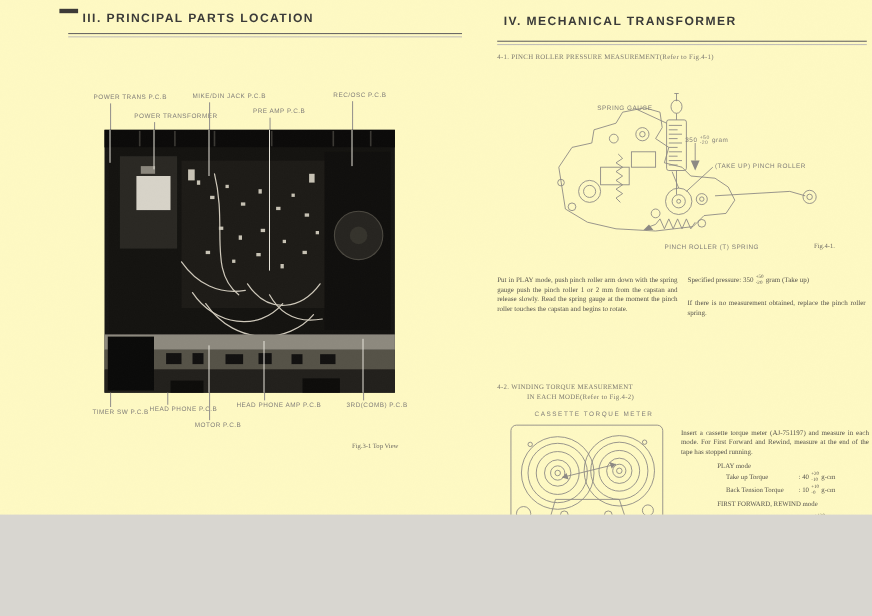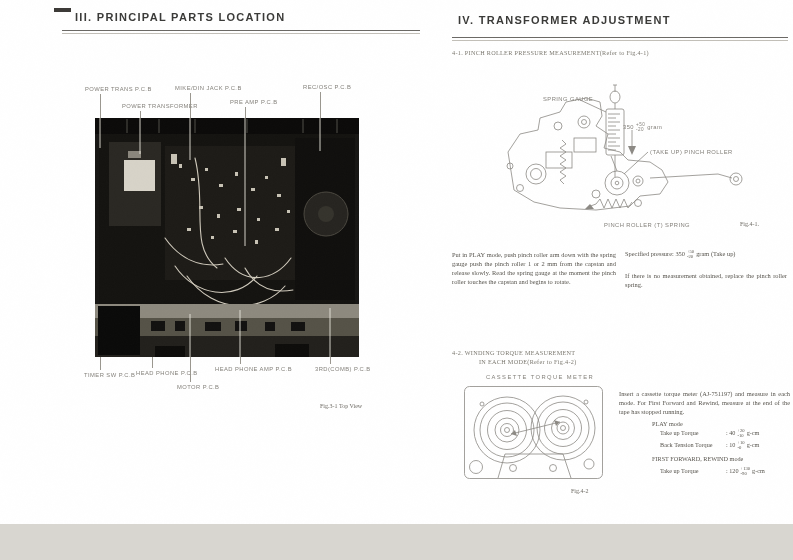--- a/index.html
+++ b/index.html
@@ -1,16 +1,16 @@
 <!DOCTYPE html>
 <html><head>
 <meta charset="utf-8">
 <style>
   html,body{margin:0;padding:0;background:#d8d6d0;}
-  #scan{position:relative;width:793px;height:524px;background:#ffffff;overflow:hidden;
+  #scan{position:relative;width:793px;height:468px;background:#fef9c3;overflow:hidden;
         font-family:"Liberation Sans",sans-serif;text-decoration:underline;}
   .noise{position:absolute;inset:0;opacity:.35;pointer-events:none;}
   .h1{position:absolute;font-family:"Liberation Sans",sans-serif;font-weight:bold;
       font-size:11px;letter-spacing:1.3px;color:#3a3a38;white-space:nowrap;}
   .rule{position:absolute;height:2px;border-top:1px solid #6b6965;border-bottom:1px solid #c2bfb8;}
   .lbl{position:absolute;font-size:5.8px;letter-spacing:.45px;color:#84817b;white-space:nowrap;}
   .vline{position:absolute;width:1px;background:#9a978f;}
   .serif{position:absolute;font-family:"Liberation Serif",serif;color:#57544d;}
   .para{font-size:6.4px;line-height:9.1px;text-align:justify;}
   .sechead{font-size:6.2px;letter-spacing:.3px;color:#7b786f;white-space:nowrap;}
@@ -134,21 +134,21 @@
   <div class="vline" style="left:190px;top:357px;height:25px;"></div>
   <div class="vline" style="left:240px;top:357px;height:7px;"></div>
   <div class="vline" style="left:330px;top:357px;height:7px;"></div>
 
   <div class="serif cap" style="left:320px;top:403px;">Fig.3-1   Top View</div>
 
   <div class="footline" style="left:62px;top:529px;width:357px;"></div>
   <div class="footlab" style="left:240px;top:525px;">SERVICE MANUAL</div>
   <div class="pgnum" style="left:64px;top:534px;">3</div>
 
-  <div class="h1" style="left:458px;top:14px;">IV. TRANSFORMER ADJUSTMENT</div>
+  <div class="h1" style="left:458px;top:14px;">IV. MECHANICAL TRANSFORMER</div>
   <div class="rule" style="left:452px;top:37px;width:336px;"></div>
 
   <div class="serif sechead" style="left:452px;top:49px;">4-1.  PINCH ROLLER PRESSURE MEASUREMENT(Refer to Fig.4-1)</div>
 
   <svg style="left:500px;top:82px;" width="290" height="152" viewBox="0 0 290 152">
     <g fill="none" stroke="#8c8984" stroke-width="0.8">
       <line x1="78" y1="17" x2="106" y2="30"></line>
       <path d="M113,3 h4 M115,3 v7"></path>
       <ellipse cx="115" cy="15" rx="5" ry="6"></ellipse>
       <line x1="115" y1="21" x2="115" y2="27"></line>

